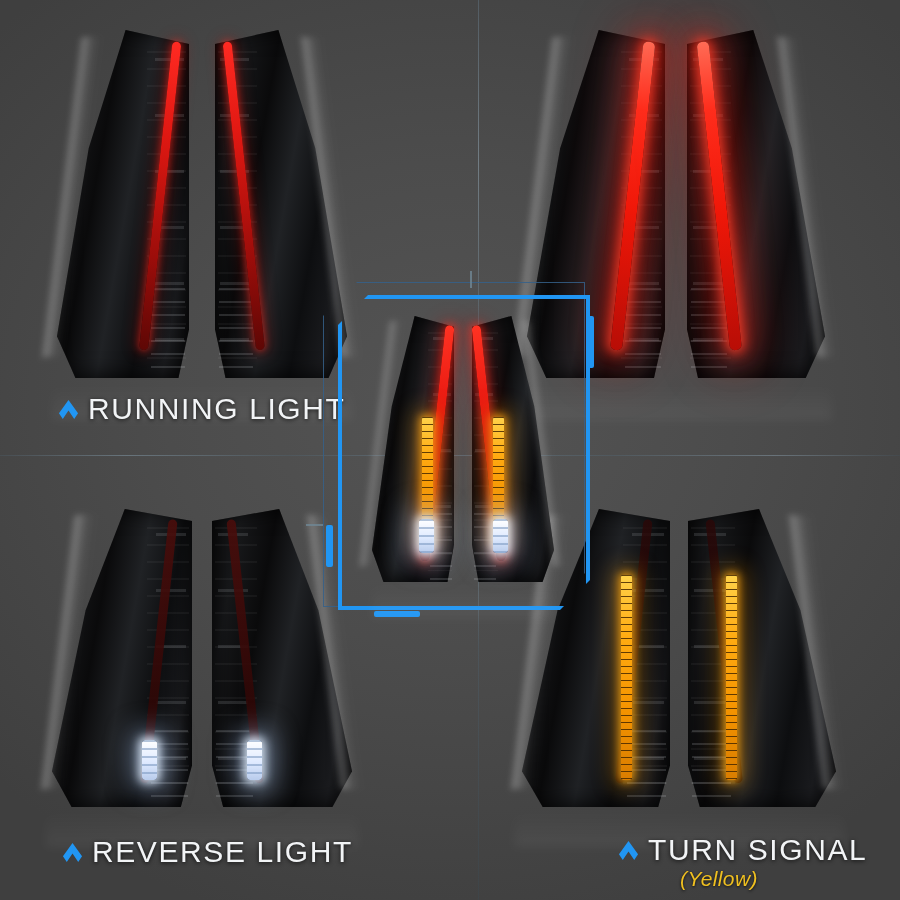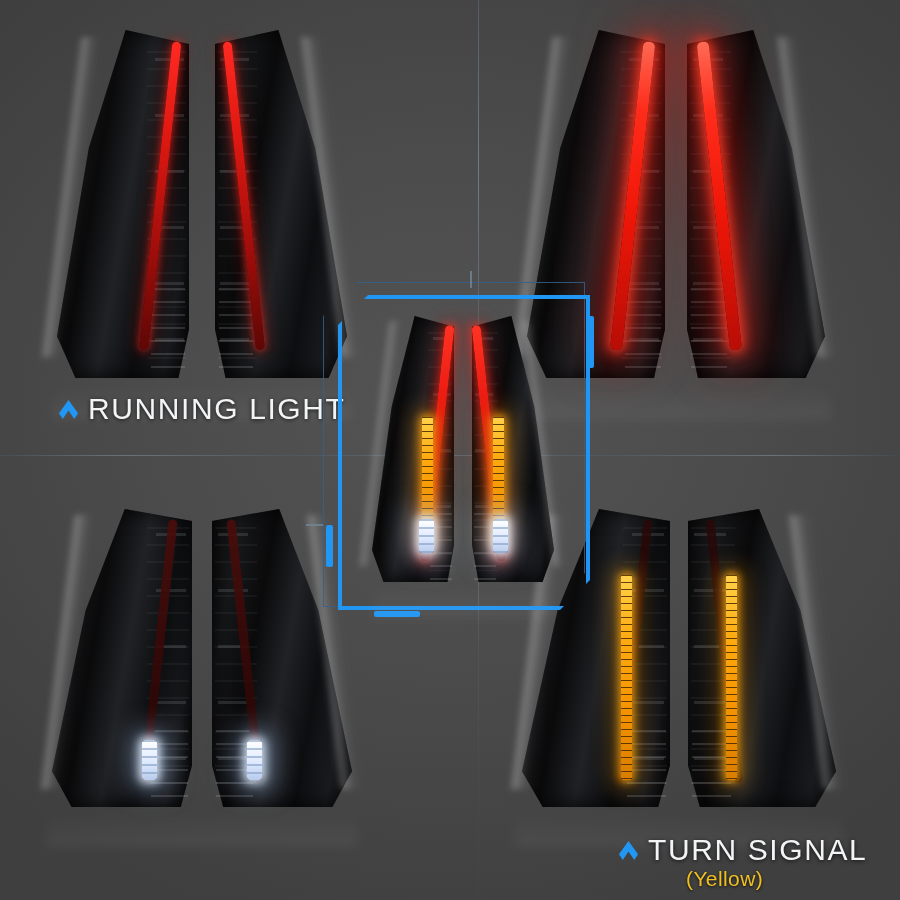--- a/index.html
+++ b/index.html
@@ -254,20 +254,26 @@
         <div class="ribs"></div>
         <div class="mounts"></div>
         <div class="lowerblock"></div>
         <div class="redbar"></div>
         <div class="amberbar"></div>
         <div class="whiteled"></div>
       </div>
       <div class="reflection" style="bottom:-40px"></div>
     </div>
 
+    <div class="caption" style="left:62px; top:380px;">
+      <svg class="chev" viewBox="0 0 22 24">
+        <path d="M11 2 L21 16 L17 22 L11 13 L5 22 L1 16 Z" fill="#2196f3"></path>
+      </svg>
+      <span class="label">REVERSE LIGHT</span>
+    </div>
   </div>
 
   <div class="quad" id="quad-br">
     <div class="lamp-pair mode-turn" style="left:36px; top:52px; width:330px; height:300px;">
       <div class="lamp left" style="width:148px; height:298px;">
         <div class="shell"></div>
         <div class="gloss"></div>
         <div class="ribs"></div>
         <div class="mounts"></div>
         <div class="lowerblock"></div>
@@ -288,21 +294,21 @@
       </div>
       <div class="reflection" style="bottom:-40px"></div>
     </div>
 
     <div class="caption" style="left:140px; top:378px;">
       <svg class="chev" viewBox="0 0 22 24">
         <path d="M11 2 L21 16 L17 22 L11 13 L5 22 L1 16 Z" fill="#2196f3"></path>
       </svg>
       <span class="label">TURN SIGNAL</span>
     </div>
-    <div class="sub" style="left:208px; top:412px;">(Yellow)</div>
+    <div class="sub" style="left:202px; top:412px;font-style:italic;">(Yellow)</div>
   </div>
 
   <div id="center-frame">
     <div class="frame-outer"></div>
     <div class="frame-inner"></div>
     <div class="tab right"></div>
     <div class="tab left"></div>
     <div class="tab bottom"></div>
     <div class="tick t1"></div>
     <div class="tick t2"></div>

